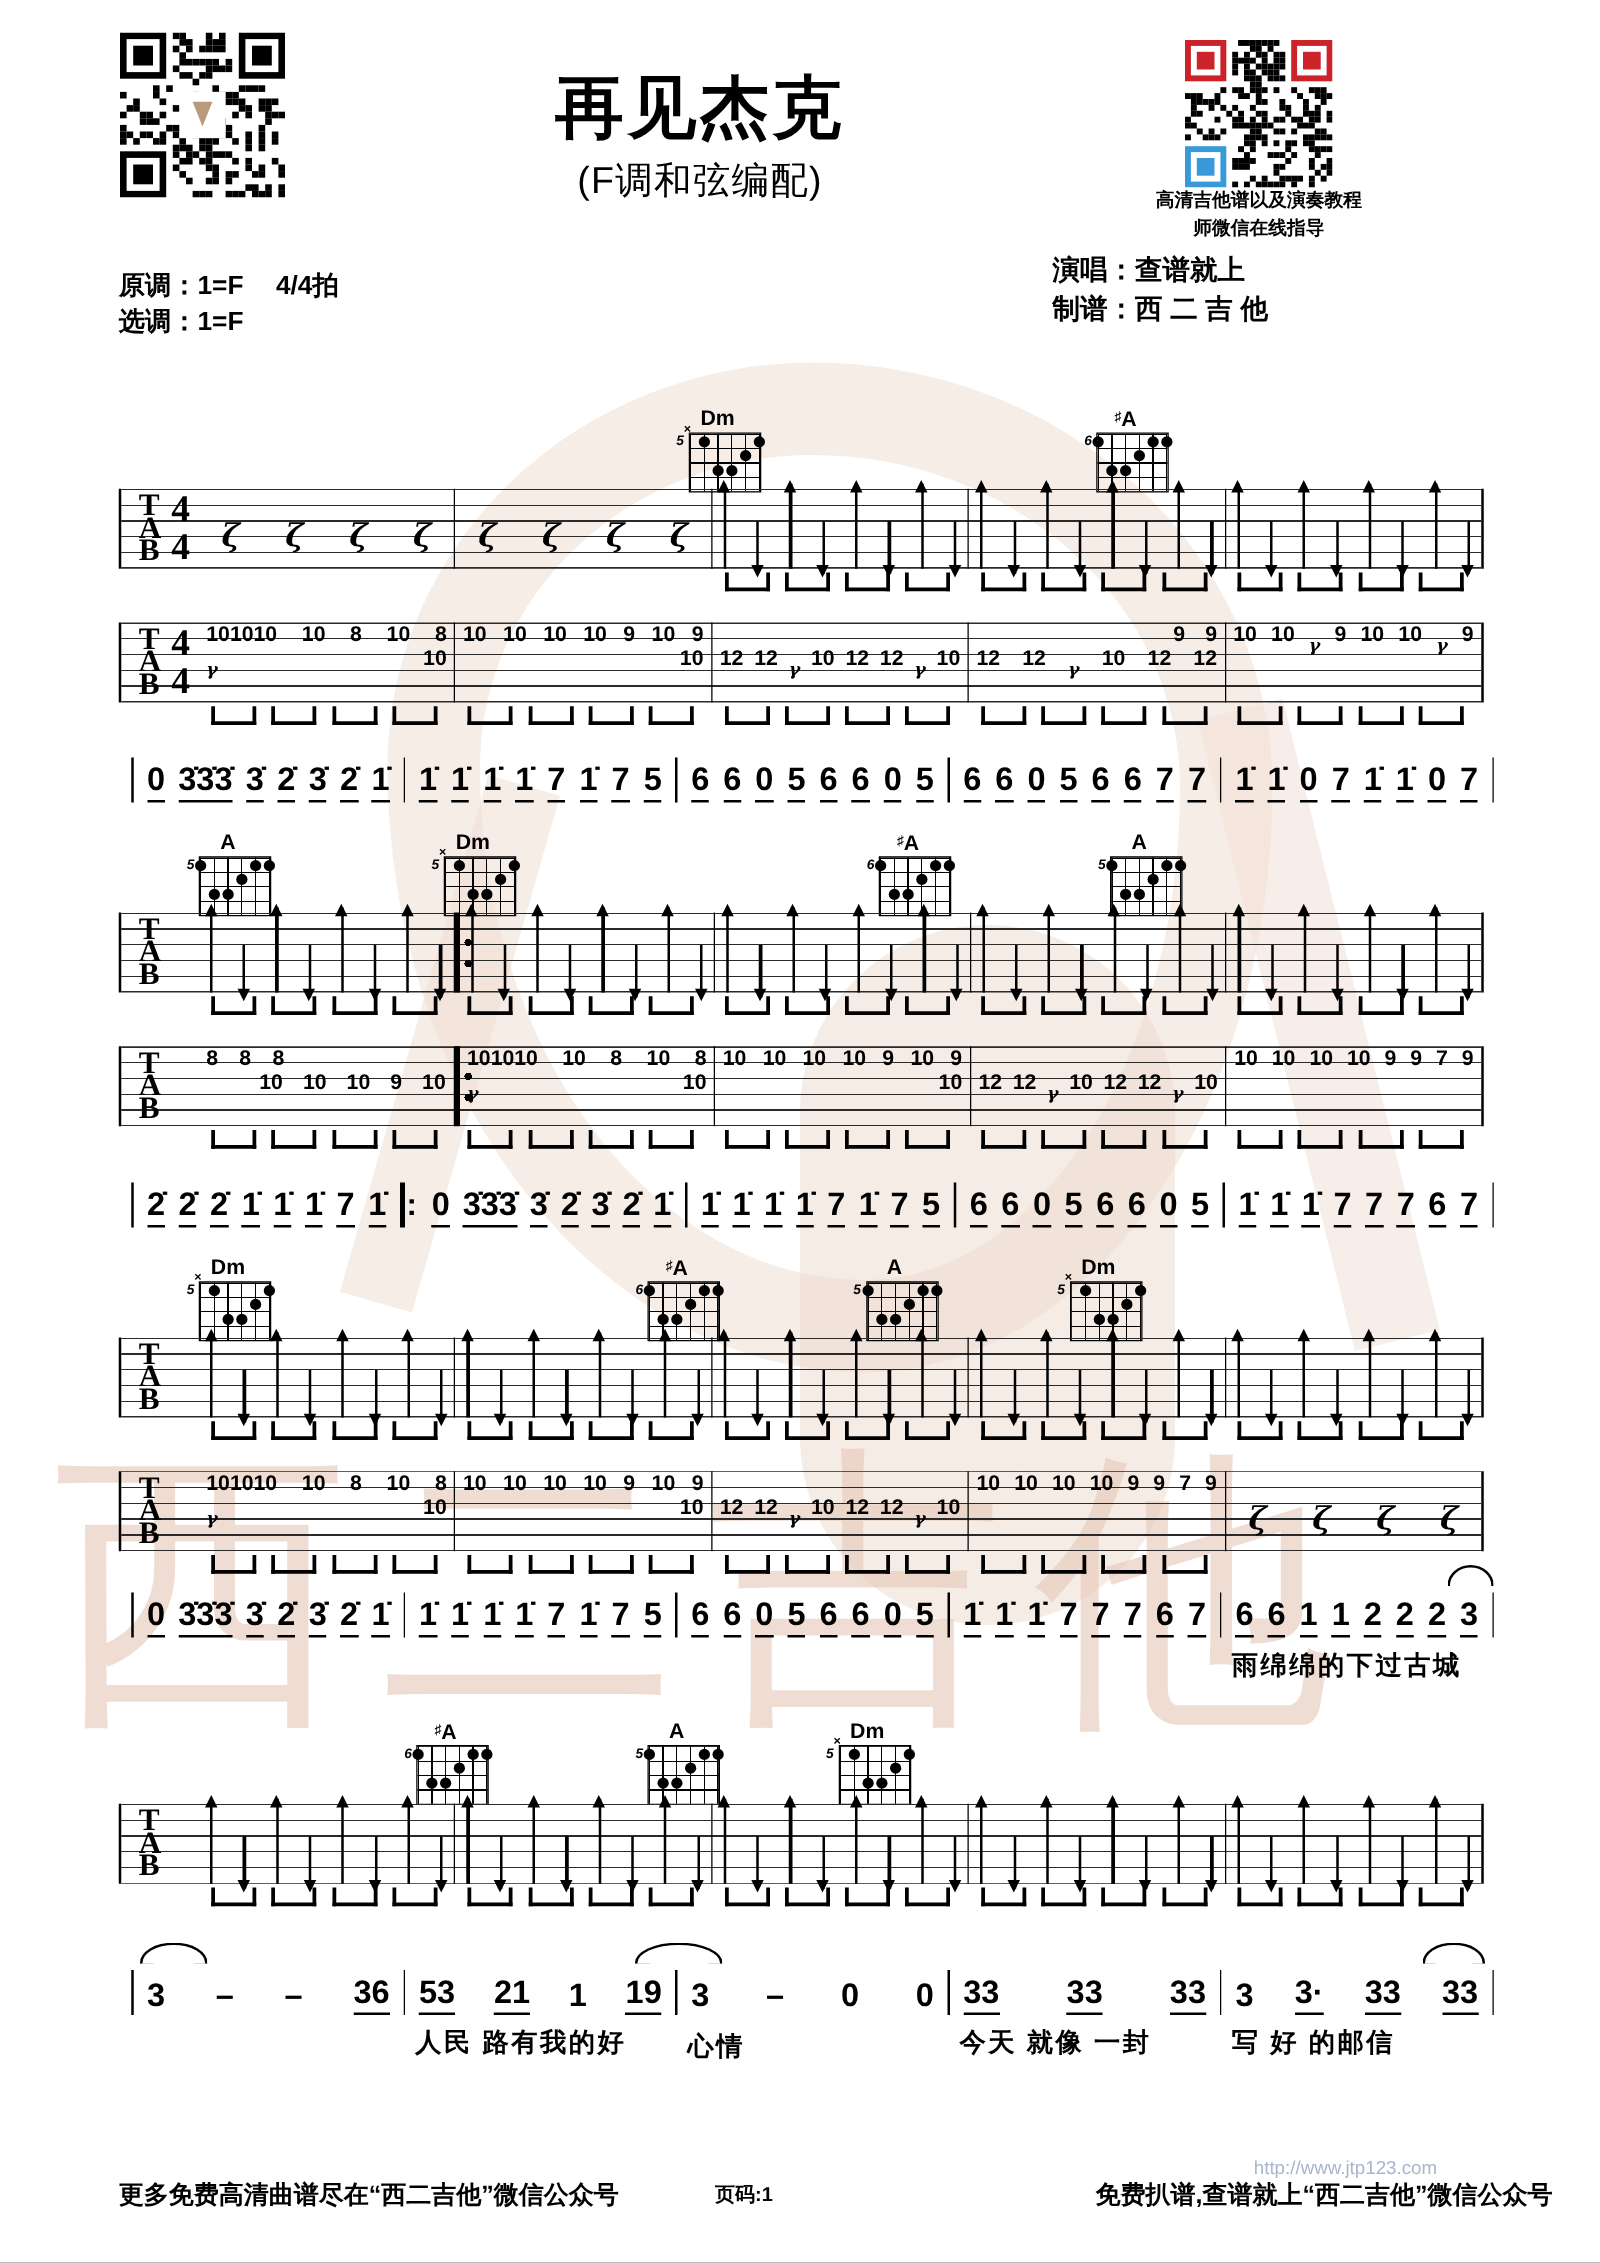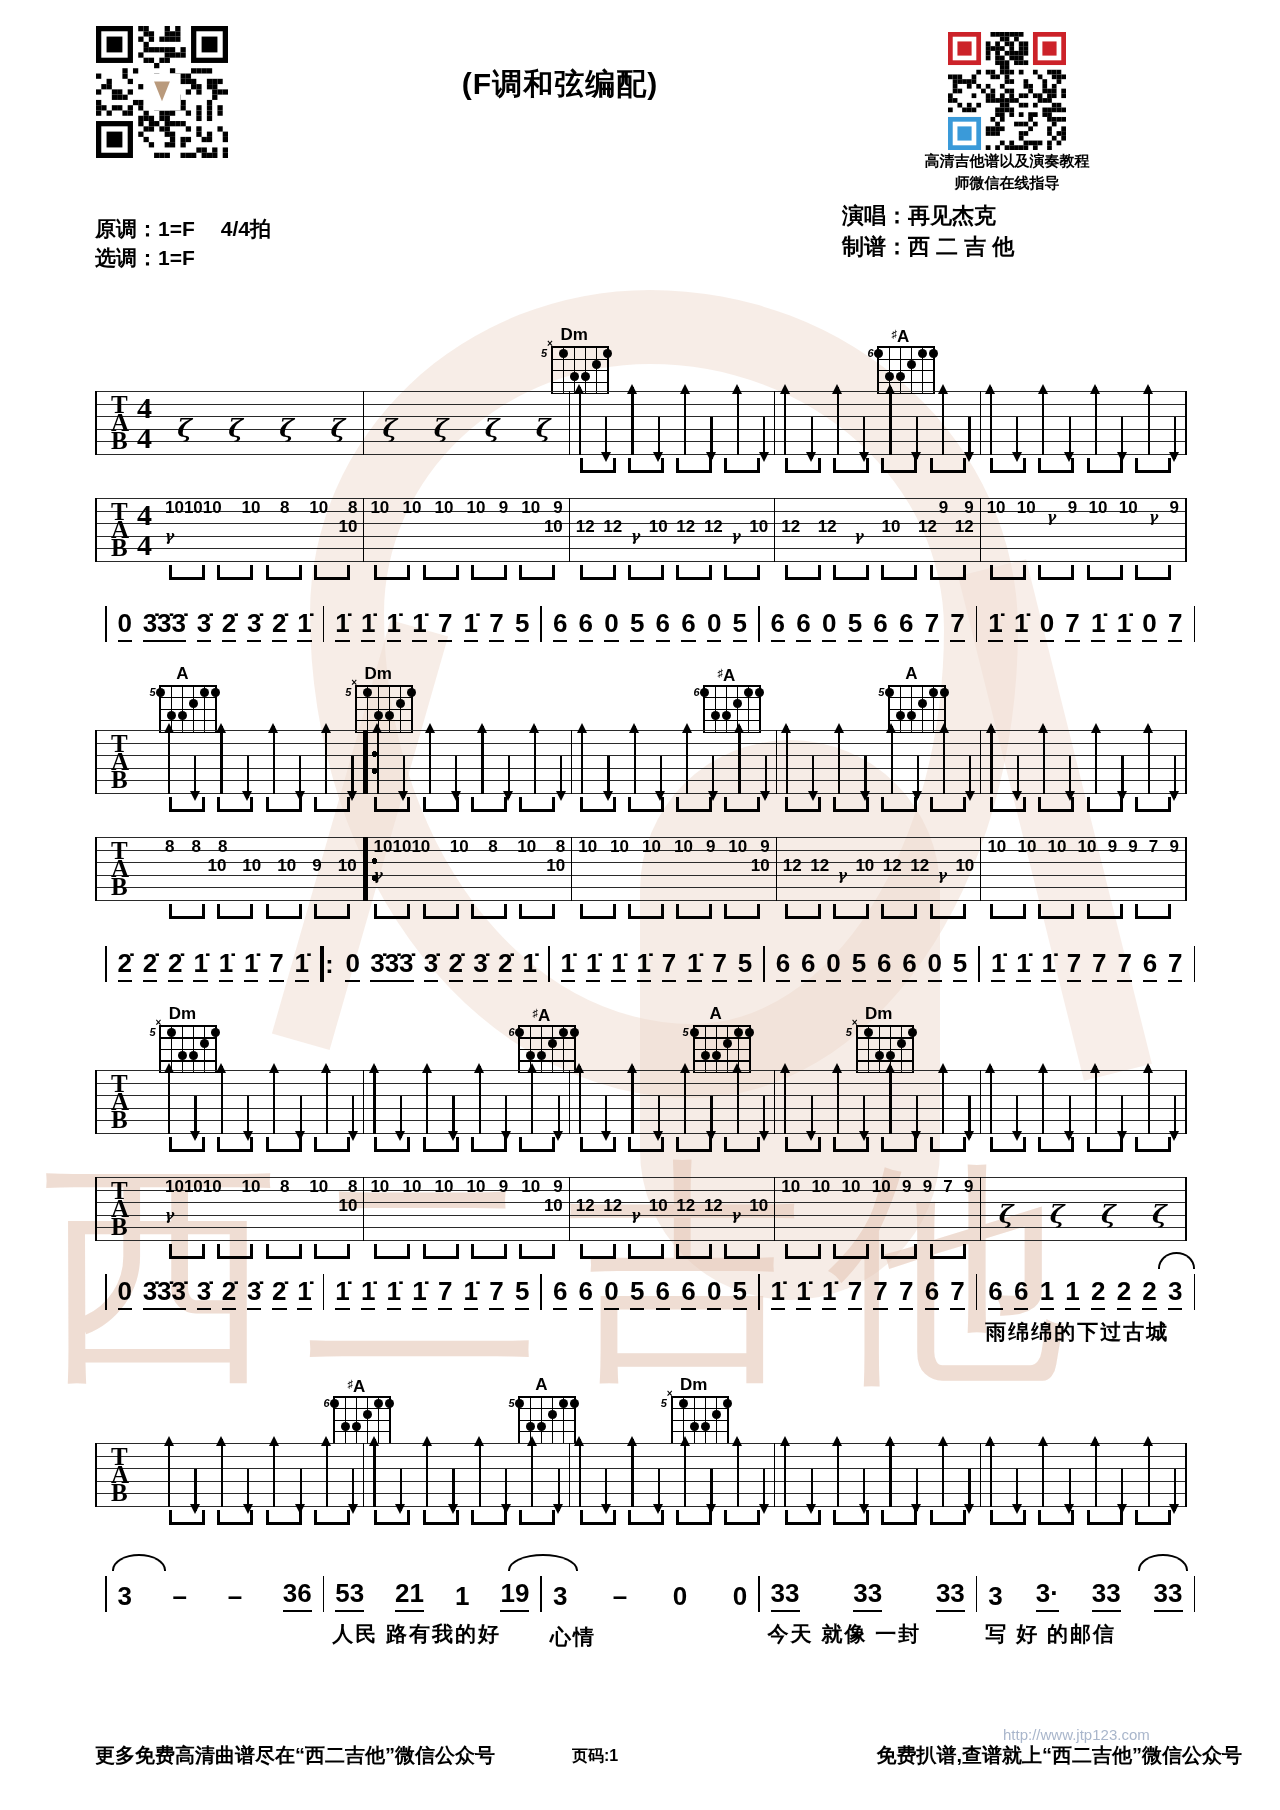--- a/index.html
+++ b/index.html
@@ -18,21 +18,21 @@
   .qrL{position:absolute;left:96px;top:26px;width:132px;height:132px;}
   .qrR{position:absolute;left:948px;top:32px;width:118px;height:118px;}
   .qr-cap-l{position:absolute;left:28px;top:144px;width:272px;text-align:center;
             font-size:15px;font-weight:bold;line-height:22px;}
   .qr-cap-r{position:absolute;left:866px;top:150px;width:282px;text-align:center;
             font-size:15px;font-weight:bold;line-height:22px;}
   .keys{position:absolute;left:95px;top:214px;font-size:21px;font-weight:bold;line-height:29px;}
   .keys .ts{margin-left:26px;}
   .title-box{position:absolute;left:340px;top:56px;width:440px;text-align:center;}
   .title{font-size:55px;font-weight:900;letter-spacing:3px;line-height:60px;}
-  .subtitle{font-size:30px;font-weight:bold;margin-top:8px;letter-spacing:1px;}
+  .subtitle{font-size:30px;font-weight:normal;margin-top:8px;letter-spacing:1px;}
   .credits{position:absolute;left:842px;top:200px;width:240px;font-size:22px;
            font-weight:bold;line-height:31px;}
   
   #score{position:absolute;inset:0;z-index:1;}
   .chrow{position:absolute;left:95px;width:1088px;height:66px;}
   .chord{position:absolute;width:66px;top:0;}
   .ch-label{text-align:center;font-size:17px;font-weight:bold;height:16px;line-height:15px;}
   .ch-sharp{font-size:11px;vertical-align:4px;}
   .ch-grid{position:relative;margin:3px 0 0 10px;width:56px;height:46px;border:1px solid #000;
     background-image:repeating-linear-gradient(to right,#000 0 1px,transparent 1px 11px),
@@ -290,20 +290,21 @@
       <rect x="4" y="76" width="20" height="20" fill="#fff"></rect>
       <rect x="8" y="80" width="12" height="12" fill="#000"></rect>
       <rect x="36" y="36" width="28" height="28" fill="#fff"></rect>
       <path d="M 44 42 L 56 42 L 50 57 Z" fill="#b99a7c"></path>
     </svg>
   <div class="keys">
     <div><span>原调：1=F</span><span class="ts">4/4拍</span></div>
     <div>选调：1=F</div>
   </div>
   <div class="title-box">
+    <div class="title">再见杰克</div>
     <div class="subtitle">(F调和弦编配)</div>
   </div>
   <svg class="qrR" id="qrR" viewBox="0 0 100 100">
       <rect x="0" y="0" width="100" height="100" fill="#fff"></rect>
       <rect x="36" y="0" width="4" height="4" fill="#000"></rect>
       <rect x="40" y="0" width="4" height="4" fill="#000"></rect>
       <rect x="44" y="0" width="4" height="4" fill="#000"></rect>
       <rect x="48" y="0" width="4" height="4" fill="#000"></rect>
       <rect x="52" y="0" width="4" height="4" fill="#000"></rect>
       <rect x="56" y="0" width="4" height="4" fill="#000"></rect>
@@ -509,21 +510,21 @@
       <rect x="80" y="8" width="12" height="12" fill="#cc2229"></rect>
       <rect x="0" y="72" width="28" height="28" fill="#3a9ad9"></rect>
       <rect x="4" y="76" width="20" height="20" fill="#fff"></rect>
       <rect x="8" y="80" width="12" height="12" fill="#3a9ad9"></rect>
     </svg>
   <div class="qr-cap-r">
     <div>高清吉他谱以及演奏教程</div>
     <div>师微信在线指导</div>
   </div>
   <div class="credits">
-    <div>演唱：再见杰克</div>
+    <div>演唱：查谱就上</div>
     <div>制谱：西 二 吉 他</div>
   </div>
 
   <div id="score">
       <div class="chrow" style="top: 327px;">
         <div class="chord" style="left: 41%;">
           <div class="ch-label">Dm</div>
           <div class="ch-x">×</div>
           <div class="ch-fret">5</div>
           <div class="ch-grid">

